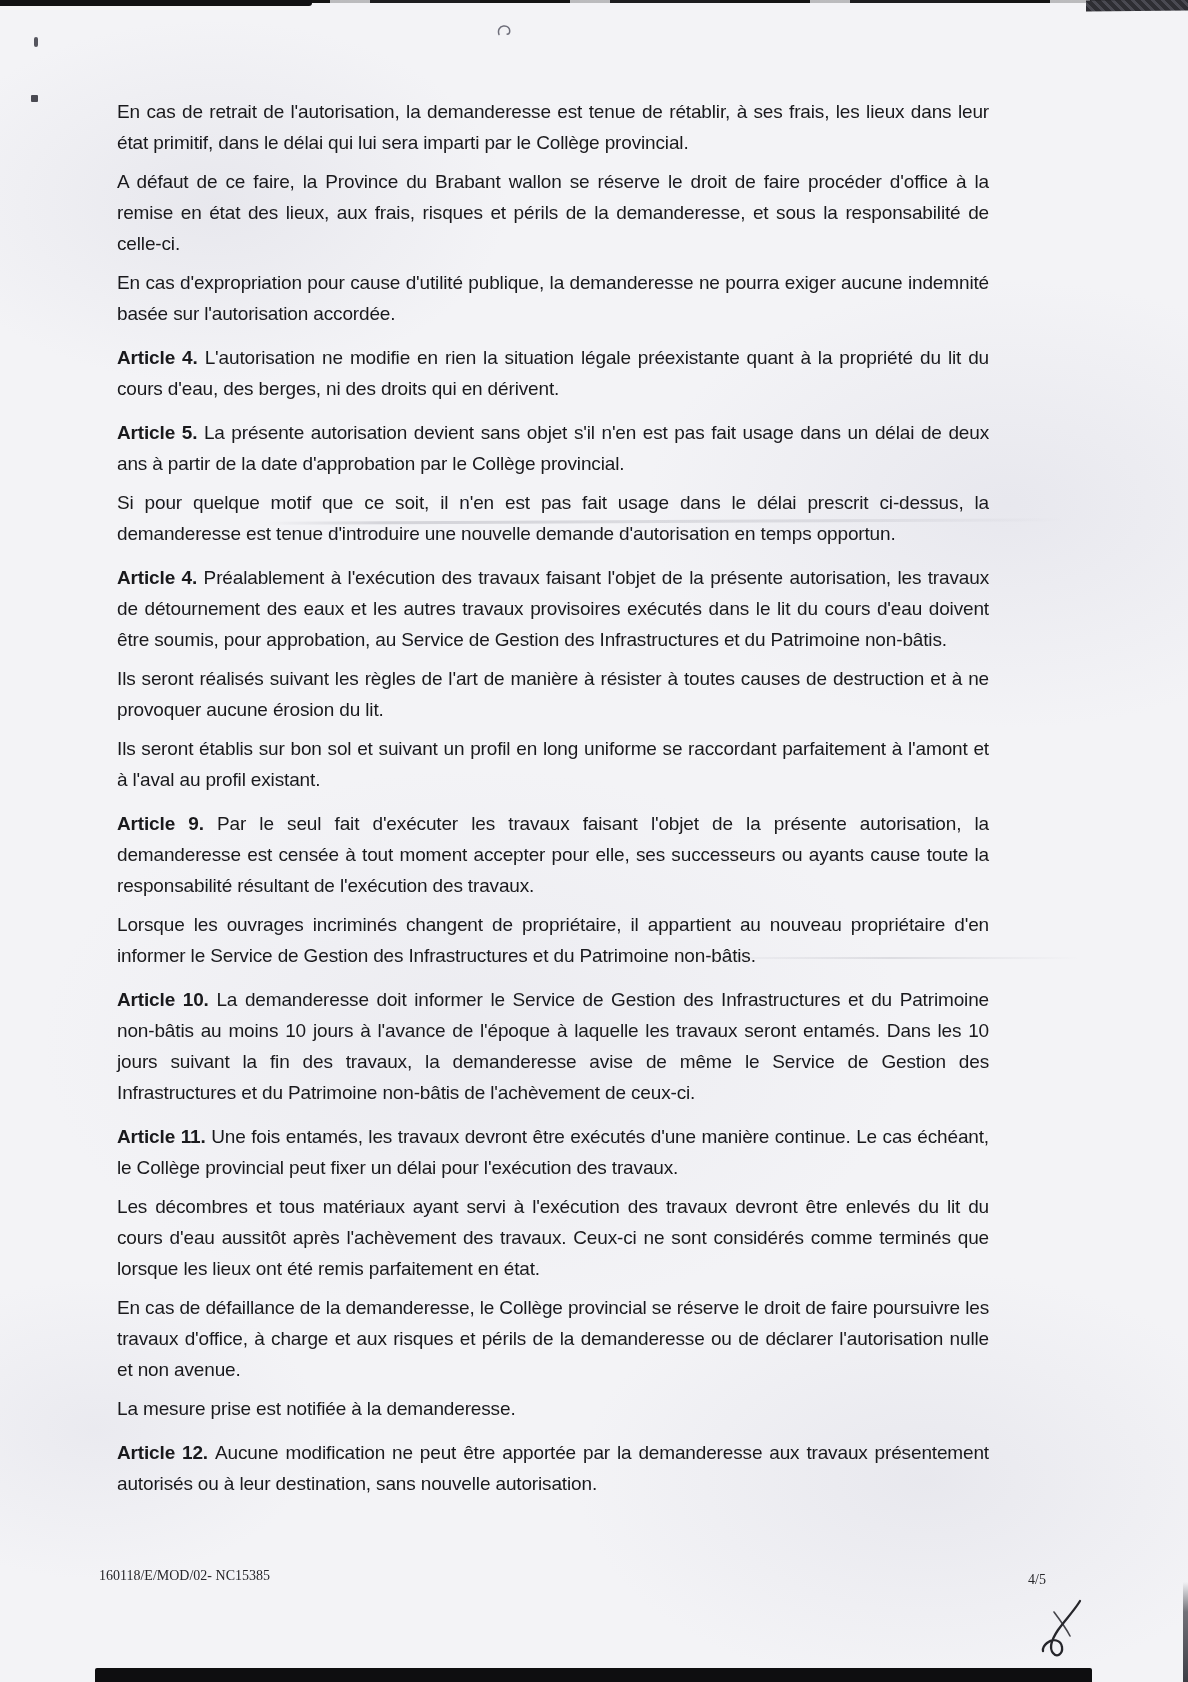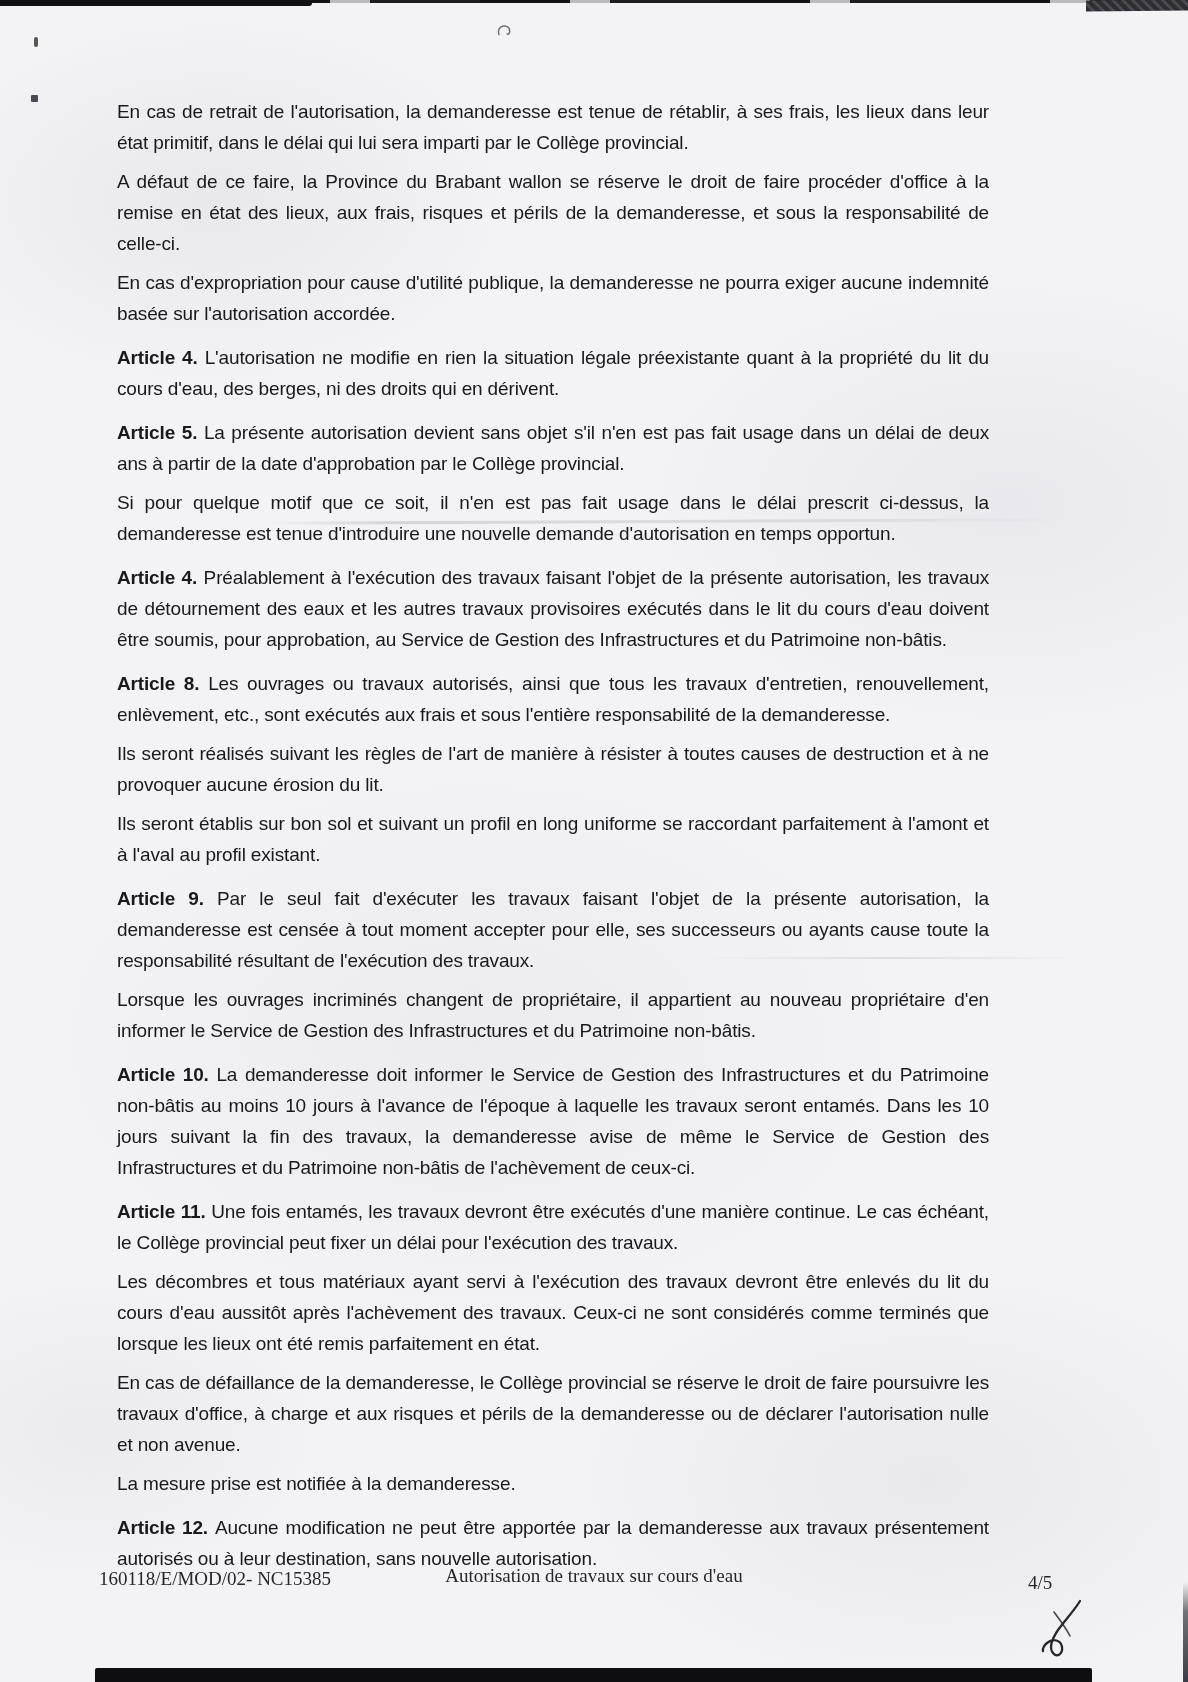--- a/index.html
+++ b/index.html
@@ -36,21 +36,21 @@
   .content{
     position:absolute;left:117px;top:96px;width:872px;
     color:#19191c;font-size:19px;line-height:31px;letter-spacing:-0.15px;
     text-align:justify;
   }
   .para{margin:0 0 8px 0;}
   .para.article{margin-top:13px;}
   .lead{font-weight:bold;}
   
   .footer{position:absolute;left:0;top:1560px;width:1120px;height:70px;
-    font-family:"Liberation Serif", serif;color:#26262a;font-size:19px;}
+    font-family:"Liberation Serif", serif;color:#26262a;font-size:14px;}
   .f-ref{position:absolute;left:99px;top:8px;white-space:nowrap;}
   .f-center{position:absolute;left:0;top:0;width:1188px;text-align:center;}
   .f-line1{margin-top:5px;}
   .f-line2{margin-top:3px;}
   .f-page{position:absolute;left:1028px;top:12px;}
 </style>
 </head>
 <body>
 
 <div class="page">
@@ -78,21 +78,20 @@
 
     <p class="para article"><b class="lead">Article 4. </b><span class="ptext">L'autorisation ne modifie en rien la situation légale préexistante quant à la propriété du lit du cours d'eau, des berges, ni des droits qui en dérivent.</span></p>
 
     <p class="para article"><b class="lead">Article 5. </b><span class="ptext">La présente autorisation devient sans objet s'il n'en est pas fait usage dans un délai de deux ans à partir de la date d'approbation par le Collège provincial.</span></p>
 
     <p class="para"><span class="ptext">Si pour quelque motif que ce soit, il n'en est pas fait usage dans le délai prescrit ci-dessus, la demanderesse est tenue d'introduire une nouvelle demande d'autorisation en temps opportun.</span></p>
 
 
     <p class="para article"><b class="lead">Article 4. </b><span class="ptext">Préalablement à l'exécution des travaux faisant l'objet de la présente autorisation, les travaux de détournement des eaux et les autres travaux provisoires exécutés dans le lit du cours d'eau doivent être soumis, pour approbation, au Service de Gestion des Infrastructures et du Patrimoine non-bâtis.</span></p>
 
-    <p class="para article"><b class="lead">Article 8. </b><span class="ptext">Les ouvrages ou travaux autorisés, ainsi que tous les travaux d'entretien, renouvellement, enlèvement, etc., sont exécutés aux frais et sous l'entière responsabilité de la demanderesse.</span></p>
 
     <p class="para"><span class="ptext">Ils seront réalisés suivant les règles de l'art de manière à résister à toutes causes de destruction et à ne provoquer aucune érosion du lit.</span></p>
 
     <p class="para"><span class="ptext">Ils seront établis sur bon sol et suivant un profil en long uniforme se raccordant parfaitement à l'amont et à l'aval au profil existant.</span></p>
 
     <p class="para article"><b class="lead">Article 9. </b><span class="ptext">Par le seul fait d'exécuter les travaux faisant l'objet de la présente autorisation, la demanderesse est censée à tout moment accepter pour elle, ses successeurs ou ayants cause toute la responsabilité résultant de l'exécution des travaux.</span></p>
 
     <p class="para"><span class="ptext">Lorsque les ouvrages incriminés changent de propriétaire, il appartient au nouveau propriétaire d'en informer le Service de Gestion des Infrastructures et du Patrimoine non-bâtis.</span></p>
 
     <p class="para article"><b class="lead">Article 10. </b><span class="ptext">La demanderesse doit informer le Service de Gestion des Infrastructures et du Patrimoine non-bâtis au moins 10 jours à l'avance de l'époque à laquelle les travaux seront entamés. Dans les 10 jours suivant la fin des travaux, la demanderesse avise de même le Service de Gestion des Infrastructures et du Patrimoine non-bâtis de l'achèvement de ceux-ci.</span></p>
@@ -104,21 +103,20 @@
     <p class="para"><span class="ptext">En cas de défaillance de la demanderesse, le Collège provincial se réserve le droit de faire poursuivre les travaux d'office, à charge et aux risques et périls de la demanderesse ou de déclarer l'autorisation nulle et non avenue.</span></p>
 
     <p class="para"><span class="ptext">La mesure prise est notifiée à la demanderesse.</span></p>
 
     <p class="para article"><b class="lead">Article 12. </b><span class="ptext">Aucune modification ne peut être apportée par la demanderesse aux travaux présentement autorisés ou à leur destination, sans nouvelle autorisation.</span></p>
   </div>
 
   <div class="footer">
     <div class="f-ref">160118/E/MOD/02- NC15385</div>
     <div class="f-center">
-      <div class="f-line1">Autorisation de travaux sur cours d'eau</div>
     </div>
     <div class="f-page">4/5</div>
   </div>
 
   <svg class="paraph" width="52" height="66" viewBox="0 0 52 66">
     <path d="M42,3 C36,13 27,22 20,32 C14,41 11,50 15,55 C19,60 25,56 24,49 C23,42 15,40 9,45 C6,47.5 4.5,50.5 5,53" fill="none" stroke="#26262b" stroke-width="2.3" stroke-linecap="round"></path>
     <path d="M16,14 C22,22 28,30 32,38" fill="none" stroke="#26262b" stroke-width="1.6" stroke-linecap="round" opacity="0.85"></path>
   </svg>
 
 </div>

